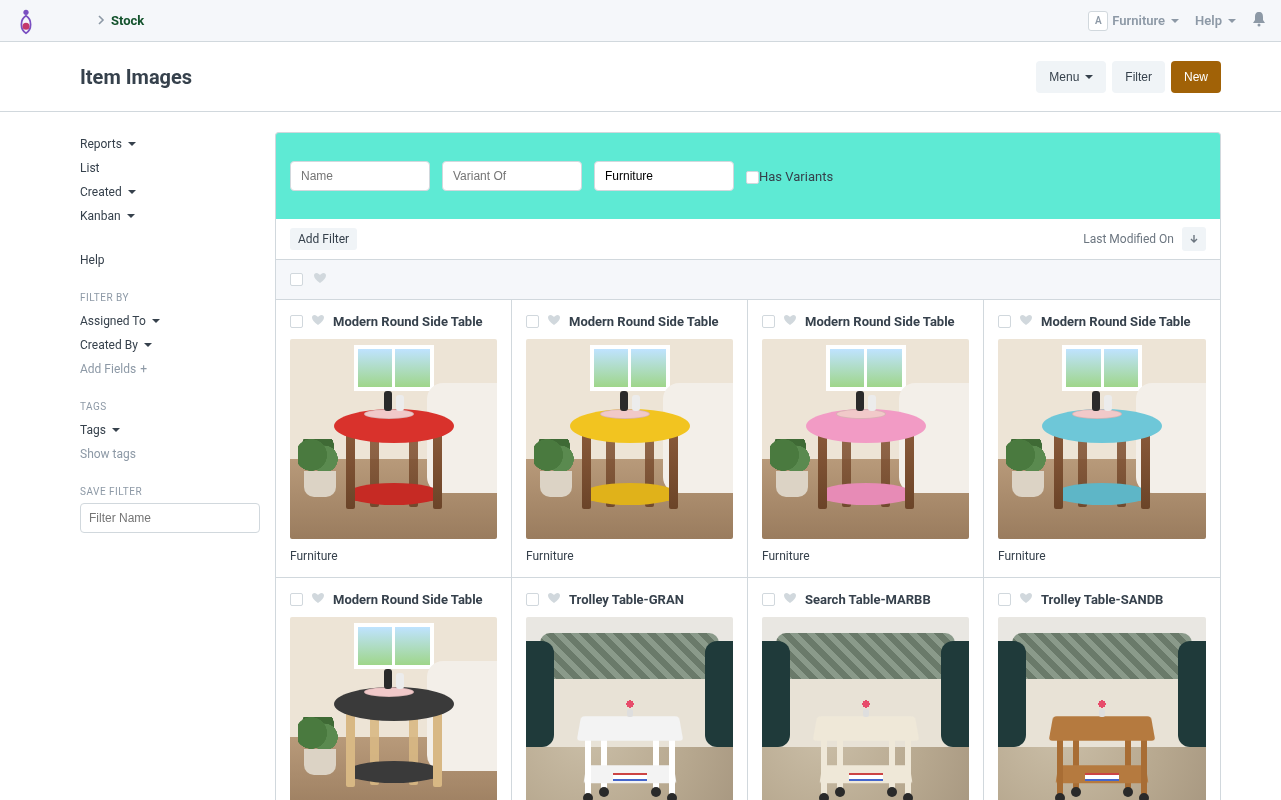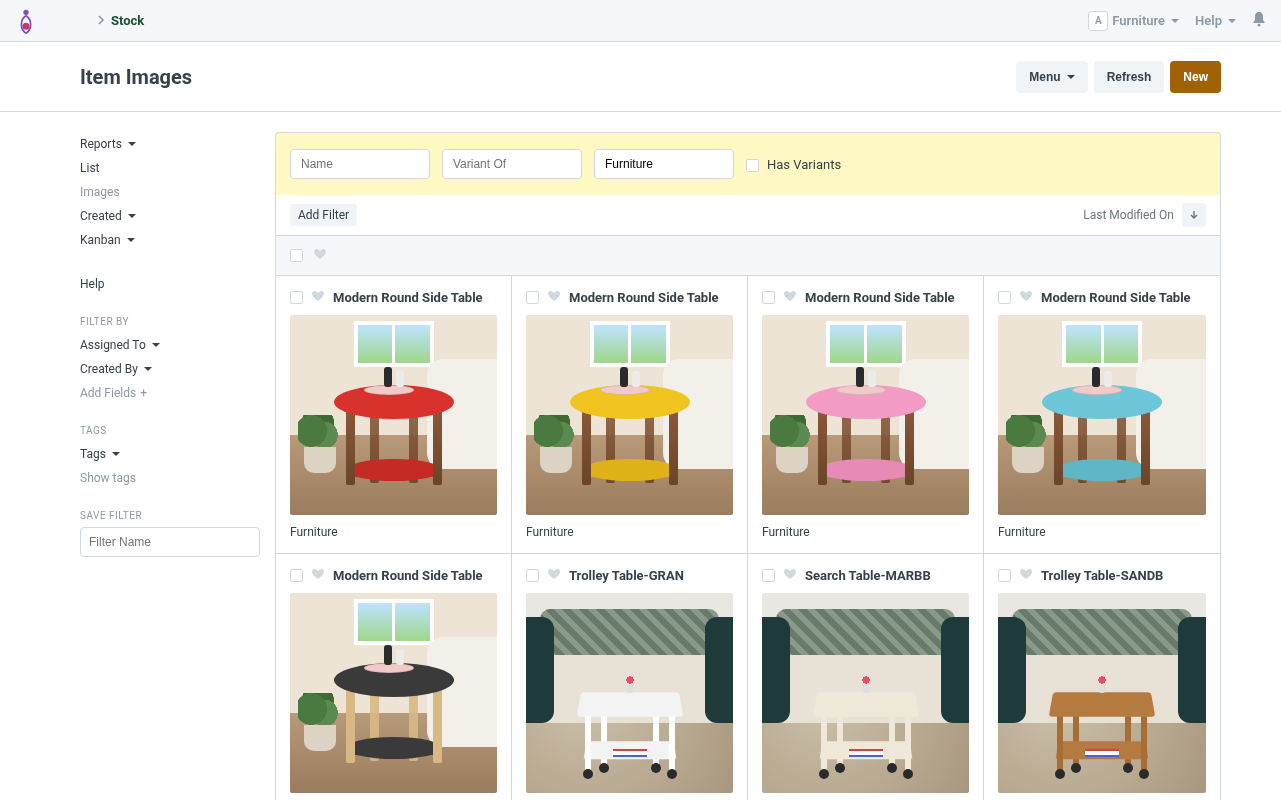--- a/index.html
+++ b/index.html
@@ -14,37 +14,37 @@
   .top-spacer { flex: 1; }
   .searchbox { width: 300px; height: 28px; border: 1px solid #d1d8dd; border-radius: 4px; background: #fff; display:flex; align-items:center; padding:0 8px; color:#8d99a6; }
   .searchbox svg { margin-left:auto; }
   .top-right { display:flex; align-items:center; gap:16px; margin-left: 25px; color:#8d99a6; }
   .avatar-sm { width:20px; height:20px; border:1px solid #d1d8dd; border-radius:3px; display:flex; align-items:center; justify-content:center; font-size:10px; color:#8d99a6; background:#fff;}
   .top-right .t-item { display:flex; align-items:center; gap:4px; font-weight:600;}
 
   .page-head { height: 70px; border-bottom: 1px solid #d1d8dd; display:flex; align-items:center; padding: 0 0 0 80px; }
   .page-head h1 { font-size: 20px; font-weight:700; color:#36414c; }
   .page-head .actions { margin-left:auto; margin-right: 60px; display:flex; gap:6px; }
-  .btn { height: 32px; padding: 0 12px; border-radius:4px; border:1px solid transparent; font-size:12px; font-weight:700; display:flex; align-items:center; gap:4px; cursor:pointer; }
+  .btn { height: 32px; padding: 0 12px; border-radius:4px; border:1px solid transparent; font-size:12px; font-weight:400; display:flex; align-items:center; gap:4px; cursor:pointer; }
   .btn-default { background:#f0f4f7; color:#36414c; }
   .btn-primary { background:#a16207; color:#fff; }
 
   .body-wrap { display:flex; padding: 20px 60px 0 80px; gap: 15px; }
 
   .sidebar { width: 180px; flex-shrink:0; font-size:12px; }
   .side-sec { margin-bottom: 20px; }
   .side-link { display:flex; align-items:center; gap:4px; padding: 5px 0; color:#36414c; cursor:pointer; }
   .side-link.muted { color:#8d99a6; }
   .side-head { font-size: 10px; letter-spacing:0.5px; color:#8d99a6; margin-bottom: 6px; text-transform:uppercase; }
   .side-input { width: 100%; height: 30px; border:1px solid #d1d8dd; border-radius:4px; padding:0 8px; font-size:12px;}
 
   .main { flex: 1; }
-  .filters-row { background:#fef9c3; border:1px solid #d1d8dd; border-bottom:none; border-radius: 4px 4px 0 0; padding: 16px 14px; display:flex; align-items:center; gap: 12px; flex-wrap:wrap;}
+  .filters-row { background:#5eead4; border:1px solid #d1d8dd; border-bottom:none; border-radius: 4px 4px 0 0; padding: 28px 14px; display:flex; align-items:center; gap: 12px; flex-wrap:wrap;}
   .finput { height: 30px; width: 140px; border:1px solid #d1d8dd; border-radius:4px; padding:0 10px; font-size:12px; background:#fff; }
-  .filters-row label { display:flex; align-items:flex-end; gap:8px; color:#36414c; }
+  .filters-row label { display:flex; align-items:flex-end; gap:0; color:#36414c; }
 
   .sub-row { background:#fff; border:1px solid #d1d8dd; border-top:none; padding: 8px 14px; display:flex; align-items:center; }
   .chip { background:#f0f4f7; padding:4px 8px; border-radius:3px; font-size:12px; color:#36414c; }
   .sub-row .spacer { flex:1; }
   .sub-right { display:flex; align-items:center; gap:8px; color:#6c7680; font-size:12px; }
   .sort-btn { width:24px; height:24px; background:#f0f4f7; border-radius:3px; display:flex; align-items:center; justify-content:center;}
 
   .select-row { background:#f5f7fa; border:1px solid #d1d8dd; border-top:none; padding: 12px 14px; display:flex; align-items:center; gap:10px;}
   .checkbox { width:13px; height:13px; border:1px solid #d1d8dd; border-radius:2px; background:#fff;}
   .heart { color:#d1d8dd; }
@@ -137,35 +137,34 @@
   </div>
 </div>
 
 <div class="page-head">
   <h1>Item Images</h1>
   <div class="actions">
     <button class="btn btn-default">
         <span>Menu</span>
         <span class="caret"></span>
       </button>
-    <button class="btn btn-default">Refresh</button>
+    <button class="btn btn-default">Filter</button>
     <button class="btn btn-primary">New</button>
   </div>
 </div>
 
 <div class="body-wrap">
 
   <div class="sidebar">
     <div class="side-sec">
       <div class="side-link">
           <span>Reports</span>
           <span class="caret"></span>
         </div>
       <div class="side-link">List</div>
-      <div class="side-link muted">Images</div>
       <div class="side-link">
           <span>Created</span>
           <span class="caret"></span>
         </div>
       <div class="side-link">
           <span>Kanban</span>
           <span class="caret"></span>
         </div>
     </div>
     <div class="side-sec">

